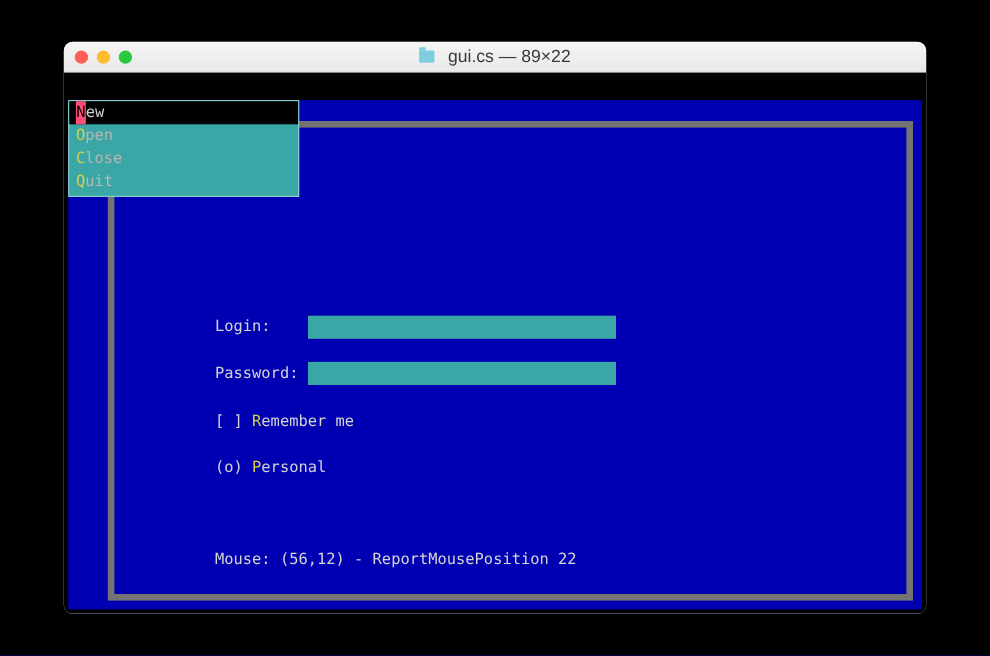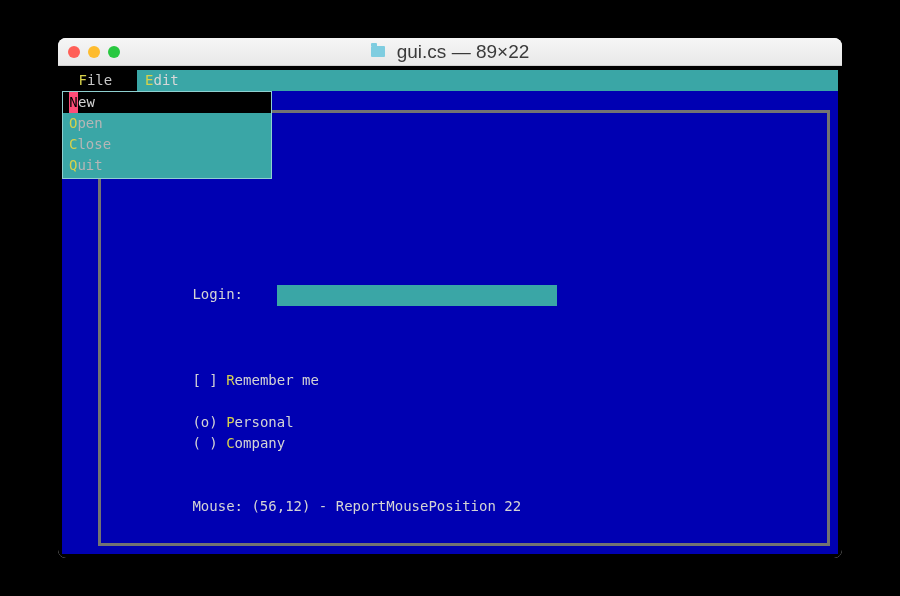--- a/index.html
+++ b/index.html
@@ -42,21 +42,21 @@
   .dot { width: 12px; height: 12px; border-radius: 50%; }
   .dot.red { background: #ff5f57; }
   .dot.yellow { background: #febc2e; }
   .dot.green { background: #28c840; }
   .title-center {
     margin: 15px auto;
     display: flex;
     align-items: center;
     gap: 12px;
     color: #3a3a3a;
-    font-size: 19px;
+    font-size: 16px;
   }
   .folder-icon {
     width: 14px; height: 11px;
     background: #7fcde0;
     border-radius: 1px;
     position: relative;
   }
   .folder-icon::before {
     content:"";
     position:absolute;
@@ -95,21 +95,21 @@
   
   .app-bg {
     position: absolute;
     top: 25px; left: 4px; right: 4px; bottom: 4px;
     background: #0000b2;
   }
   
   .panel {
     position: absolute;
     top: 44px; left: 40px; right: 12px; bottom: 12px;
-    border: 3px solid #737373;
+    border: 6px solid #737373;
     background: #0000b2;
     color: #d4d4d4;
   }
   .row {
     position: absolute;
     left: 24px;
     white-space: pre;
   }
   .lbl { color: #d4d4d4; }
   .field {
@@ -162,43 +162,39 @@
       <div class="dot green"></div>
     </div>
     <div class="title-center">
       <span class="folder-icon"></span>
       <span>gui.cs — 89×22</span>
     </div>
   </div>
 
   <div class="terminal">
 
-    <div class="menubar">
-      <span class="menu-item active"> <span class="hot">F</span><span>ile</span>  </span>
-      <span class="menu-item"><span class="hot">E</span><span>dit</span></span>
-    </div>
 
     <div class="app-bg"></div>
 
     <div class="panel">
 
       <div class="row" style="top:150px;">
         <span class="lbl">Login:</span><span>    </span><span class="field" style="width:280px;"></span>
       </div>
 
+      <div class="row" style="top:192px;">
+        <span class="lbl">Password:</span><span> </span><span class="field" style="width:280px;"></span>
+      </div>
 
       <div class="row" style="top:236px;">
         <span class="btn-brk">[ ] </span><span class="yellow">R</span><span>emember me</span>
       </div>
 
       <div class="row" style="top:278px;text-align:center;">
         <span class="btn-brk">(o) </span><span class="yellow">P</span><span>ersonal</span>
-      </div>
-      <div class="row" style="top:299px;">
-        <span class="btn-brk">( ) </span><span class="yellow">C</span><span>ompany</span>
       </div>
 
       <div class="row" style="top:362px;">
         <span>Mouse: (56,12) - ReportMousePosition 22</span>
       </div>
 
     </div>
 
     <div class="dropdown">
       <div class="dd-item sel">

